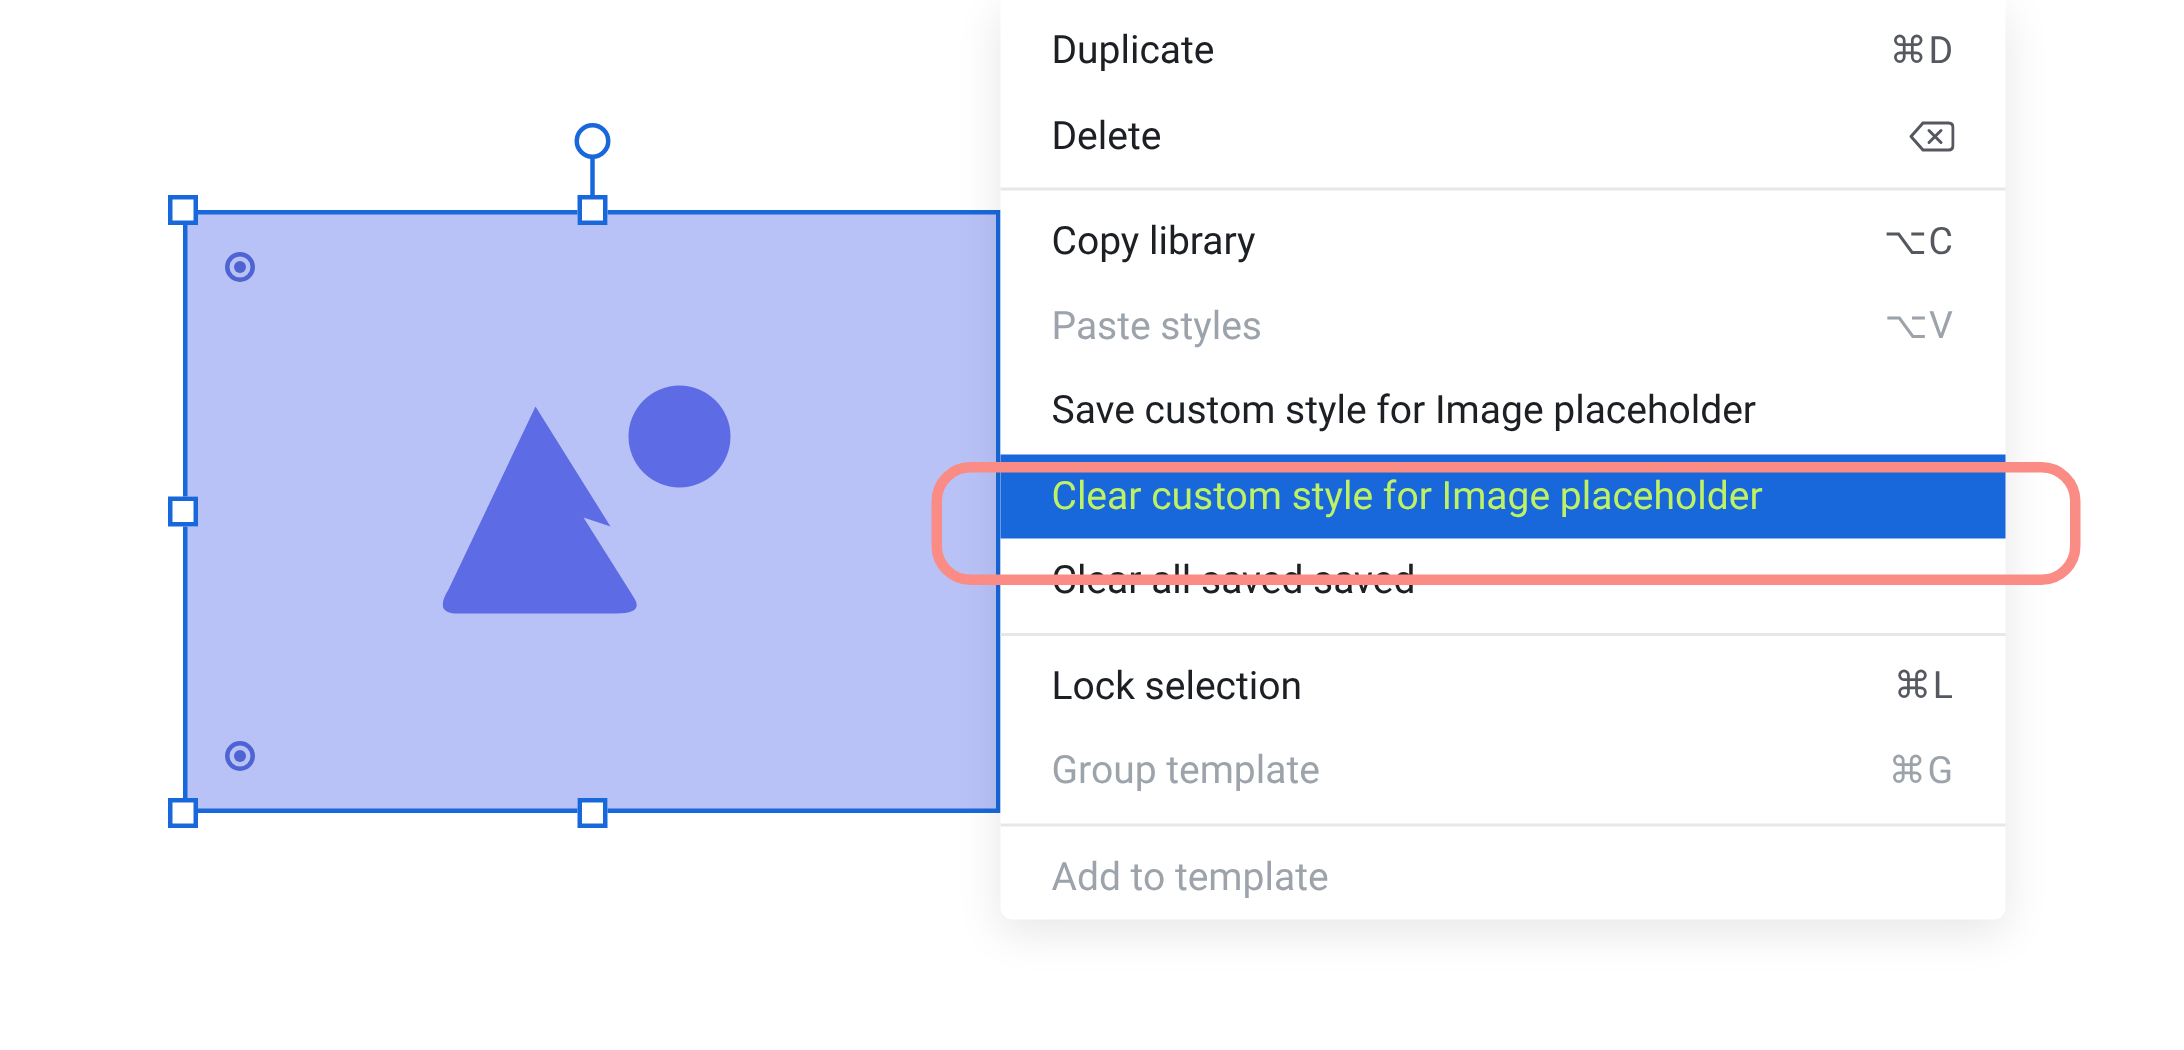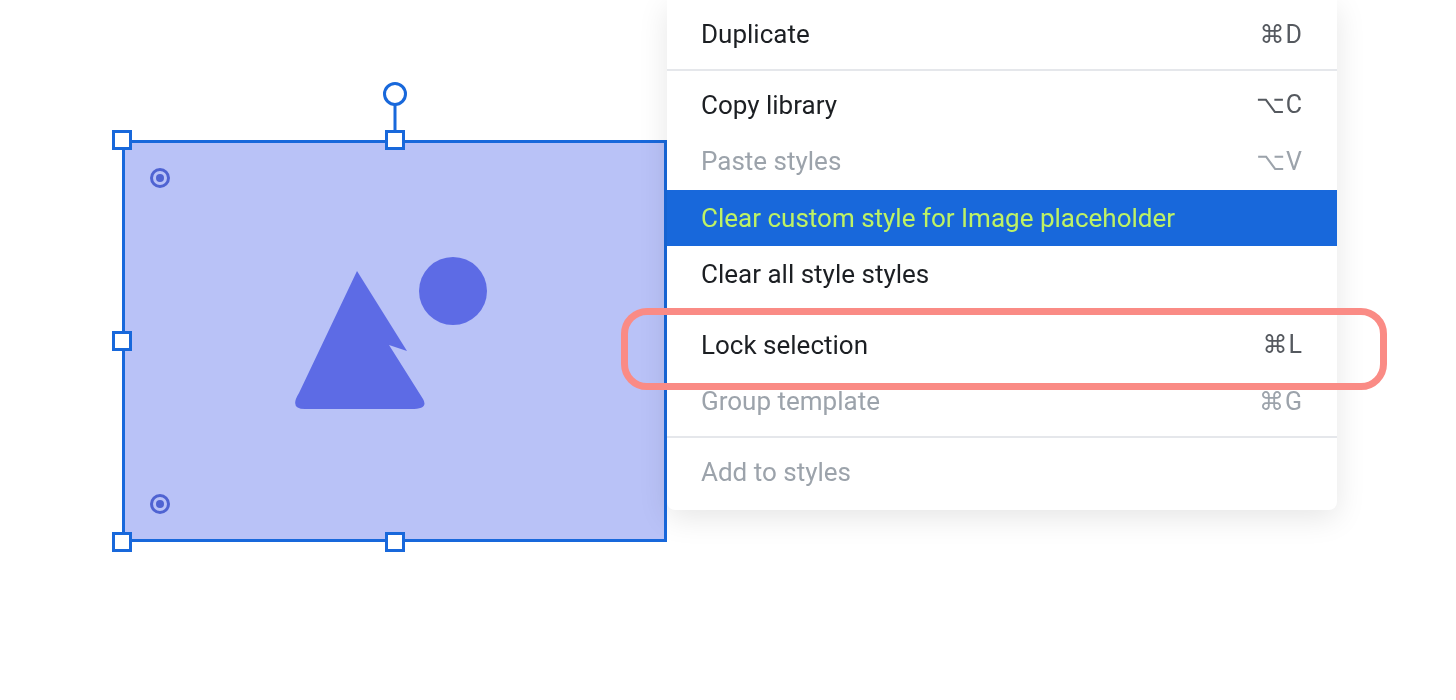--- a/index.html
+++ b/index.html
@@ -100,21 +100,20 @@
   
   .menu {
     position: absolute;
     left: 667px;
     top: 0;
     width: 670px;
     background: #ffffff;
     border-radius: 0 0 8px 8px;
     box-shadow: 0 8px 30px rgba(0,0,0,0.10);
     padding-top: 6px;
-    padding-bottom: 10px;
     text-align: right;
   }
   .menu-item {
     display: flex;
     align-items: center;
     justify-content: space-between;
     padding: 12px 34px;
     font-size: 26px;
     line-height: 1.25;
     color: #1c1f23;
@@ -188,46 +187,61 @@
   <span class="handle h-ml"></span>
   <span class="handle h-bl"></span>
   <span class="handle h-bm"></span>
 </div>
 
 <div class="menu" id="context-menu">
     <div class="menu-item">
       <span>Duplicate</span>
       <span class="shortcut">⌘D</span>
     </div>
+    <div class="menu-item">
+      <span>Delete</span>
+      <span class="shortcut">
+        <span class="del-key">
+          <svg viewBox="0 0 30 22">
+            <path d="M9 2 H26 Q29 2 29 5 V17 Q29 20 26 20 H9 L1 11 Z" fill="none" stroke="#55595f" stroke-width="2"></path>
+            <path d="M13 7 L21 15 M21 7 L13 15" stroke="#55595f" stroke-width="2" stroke-linecap="round"></path>
+          </svg>
+        </span>
+      </span>
+    </div>
     <hr>
     <div class="menu-item">
       <span>Copy library</span>
       <span class="shortcut">⌥C</span>
     </div>
     <div class="menu-item disabled">
       <span>Paste styles</span>
       <span class="shortcut">⌥V</span>
     </div>
+    <div class="menu-item">
+      <span>Save custom style for Image placeholder</span>
+      <span class="shortcut"></span>
+    </div>
     <div class="menu-item selected">
       <span>Clear custom style for Image placeholder</span>
       <span class="shortcut"></span>
     </div>
     <div class="menu-item">
-      <span>Clear all style styles</span>
+      <span>Clear all saved saved</span>
       <span class="shortcut"></span>
     </div>
     <hr>
     <div class="menu-item">
       <span>Lock selection</span>
       <span class="shortcut">⌘L</span>
     </div>
     <div class="menu-item disabled">
       <span>Group template</span>
       <span class="shortcut">⌘G</span>
     </div>
     <hr>
     <div class="menu-item disabled">
-      <span>Add to styles</span>
+      <span>Add to template</span>
       <span class="shortcut"></span>
     </div>
   </div>
 
 <div class="callout"></div>
 
 </body></html>

